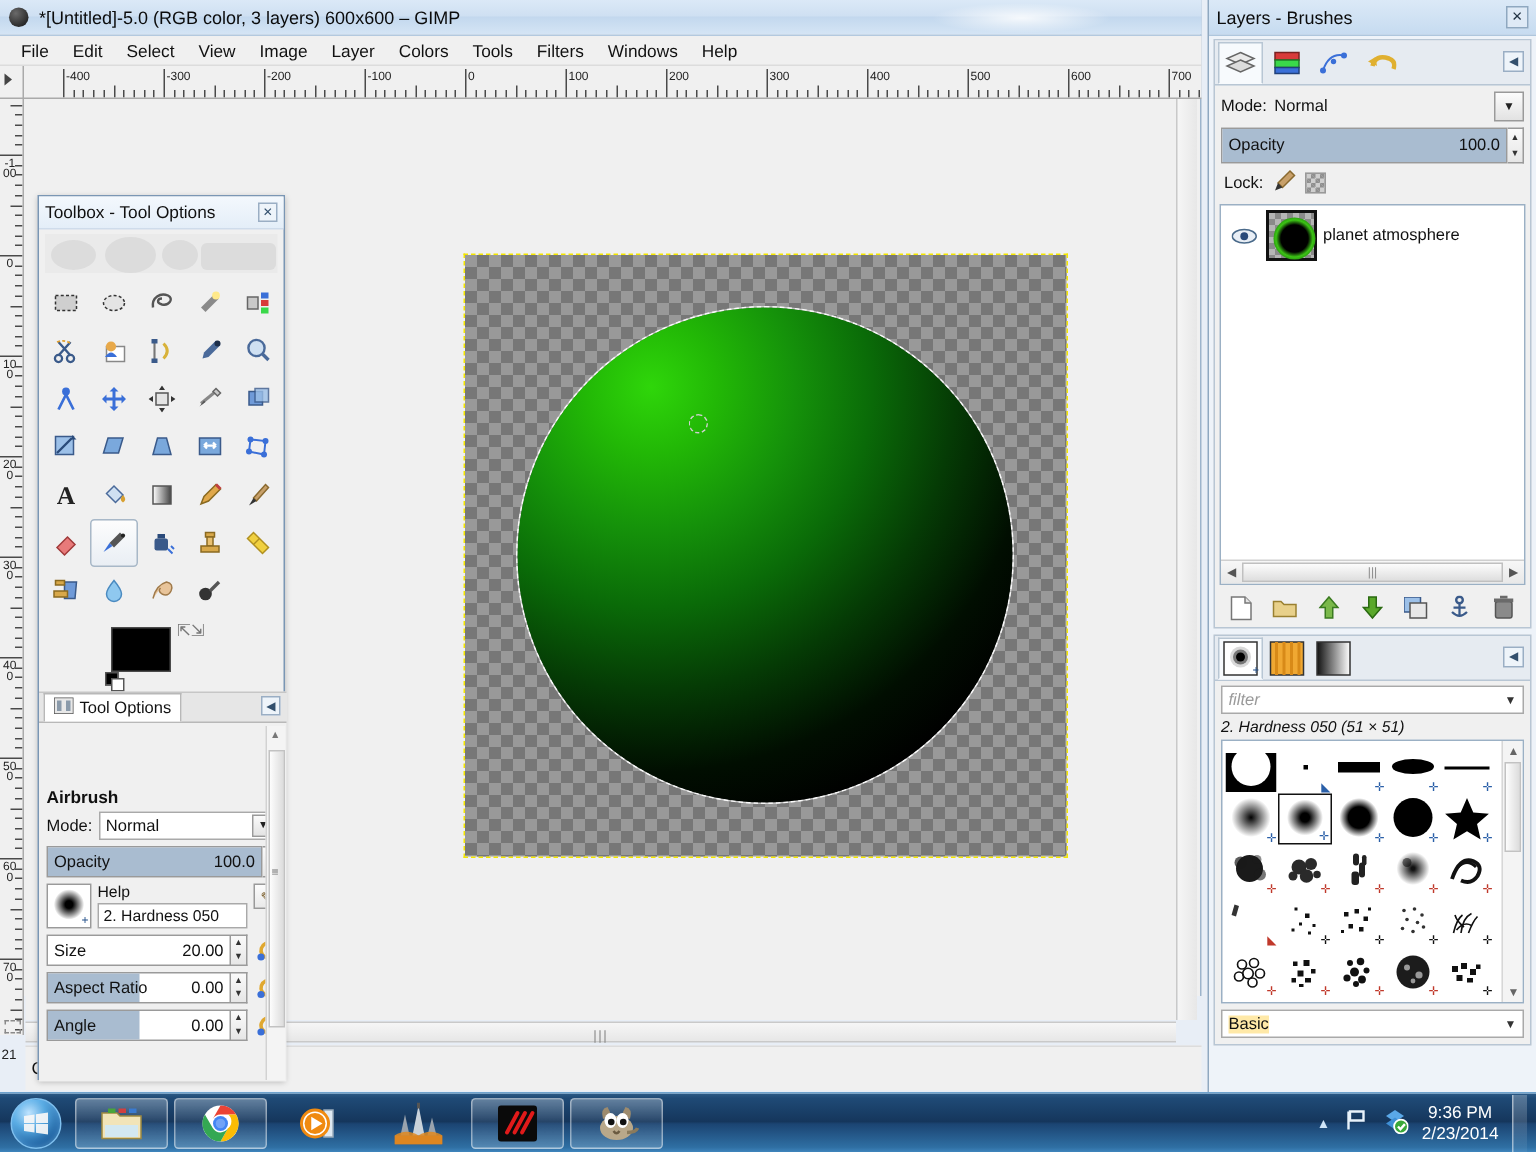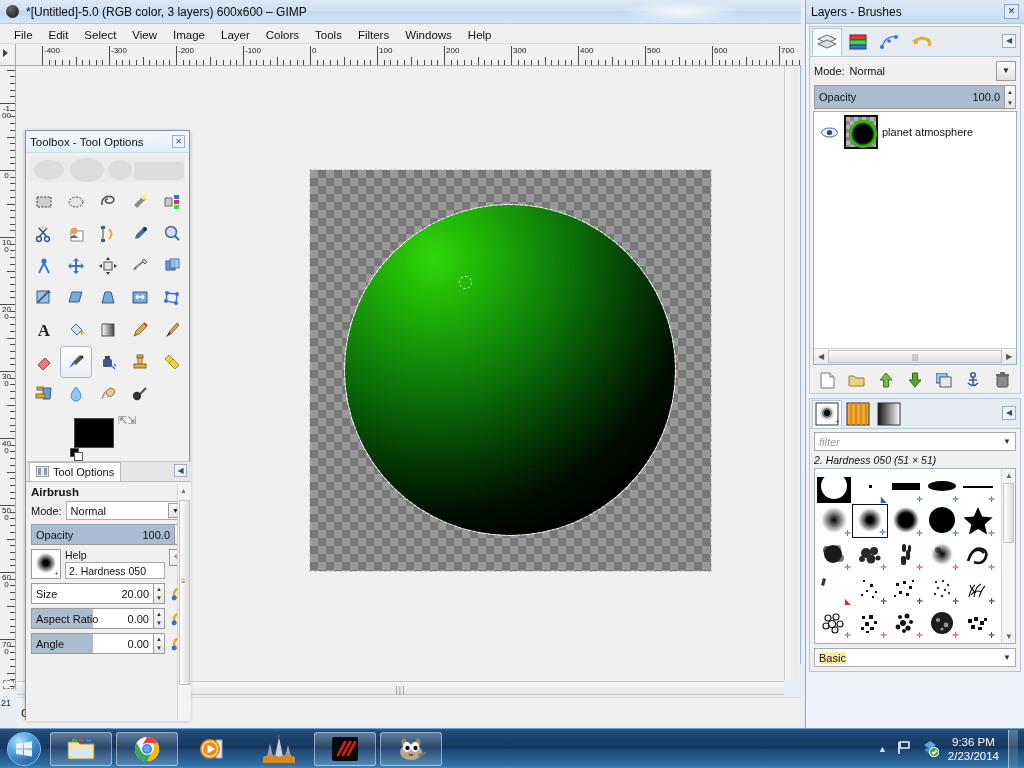--- a/index.html
+++ b/index.html
@@ -202,21 +202,21 @@
   .to-tab{
     height:19px; background:#fff; border:1px solid #b8b8b8; border-bottom:none;
     display:flex; align-items:center; gap:4px; padding:0 6px; font-size:11px; color:#111;
     margin-left:3px;
   }
   .to-arrow{
     position:absolute; right:4px; top:2px; width:13px;height:13px;
     border:1px solid #9aaec4; background:#eef4fa; font-size:8px; line-height:11px;
     text-align:center; color:#33506e;
   }
-  .to-body{ position:relative; padding:4px 5px 0 5px; }
+  .to-body{ position:relative; padding:4px 5px 0 5px;margin-top:40px; }
   .to-toolname{ font-size:11.5px; font-weight:bold; color:#111; margin-bottom:3px;}
   .row{ display:flex; align-items:center; margin-bottom:4px; }
   .lbl{ font-size:11px; color:#111; }
   .combo{
     flex:1; height:19px; background:#fff; border:1px solid #a9a9a9;
     display:flex; align-items:center; justify-content:space-between;
     padding:0 2px 0 4px; font-size:11px; color:#111; margin-left:4px;
   }
   .combo .arw{
     width:15px;height:15px; background:linear-gradient(to bottom,#fbfbfb,#e3e3e3);
@@ -1147,20 +1147,30 @@
           <div class="fill" style="width:100%"></div>
           <span class="nm">Opacity</span>
           <span class="vl">100.0</span>
         </div>
         <div class="spin" style="height:24px">
             <i>▲</i>
             <i>▼</i>
           </div>
       </div>
 
+      <div class="lockrow">
+        <span class="lbl">Lock:</span>
+        <span>
+          <svg width="16" height="15">
+              <path d="M12 1 l3 3 -8 8 -3 -3 z" fill="#c8a06a" stroke="#8a6a30"></path>
+              <path d="M4 9 l-2 5 5 -2 z" fill="#333"></path>
+            </svg>
+        </span>
+        <span class="checker-sm"></span>
+      </div>
 
       <div class="layerlist">
         <div class="layer-row">
           <div class="eye">
             <svg width="17" height="11">
                 <ellipse cx="8.5" cy="5.5" rx="8" ry="4.5" fill="#e8eef5" stroke="#4a6a8a"></ellipse>
                 <circle cx="8.5" cy="5.5" r="2.6" fill="#2a4a7a"></circle>
               </svg>
           </div>
           <div class="lthumb">

